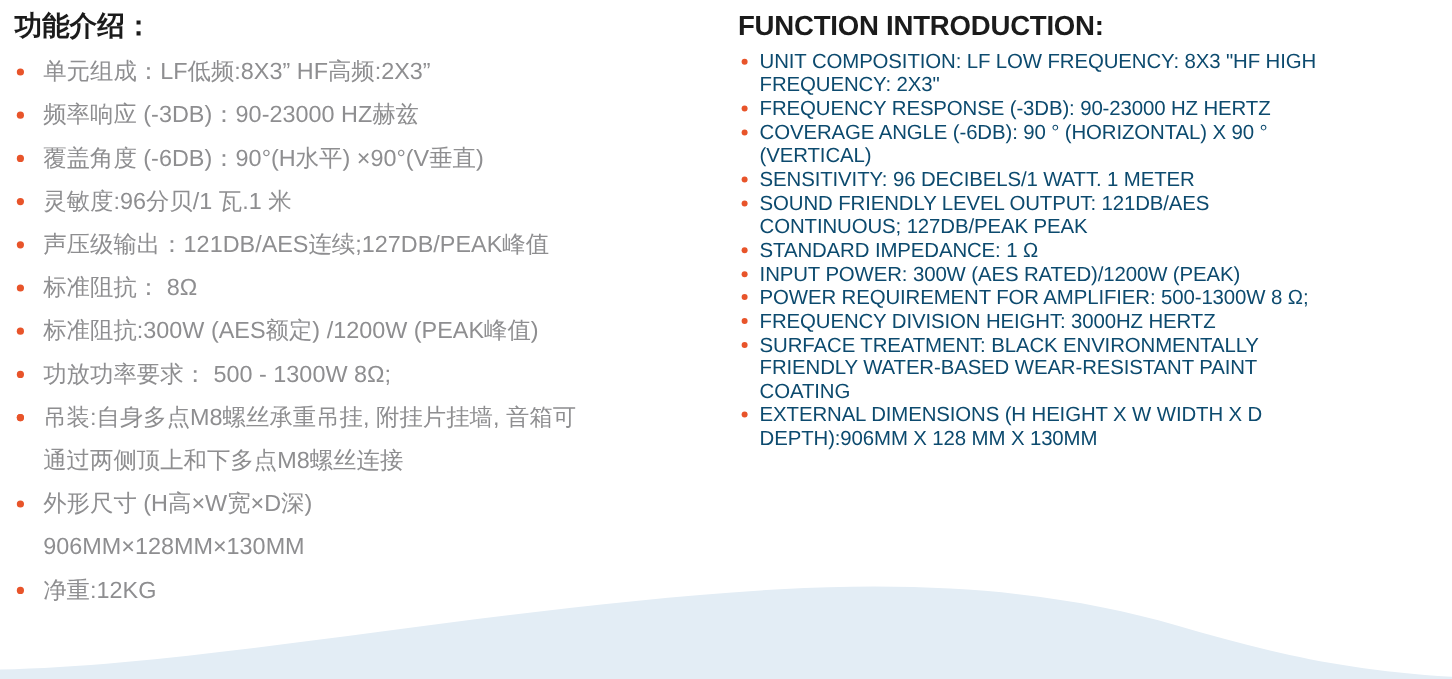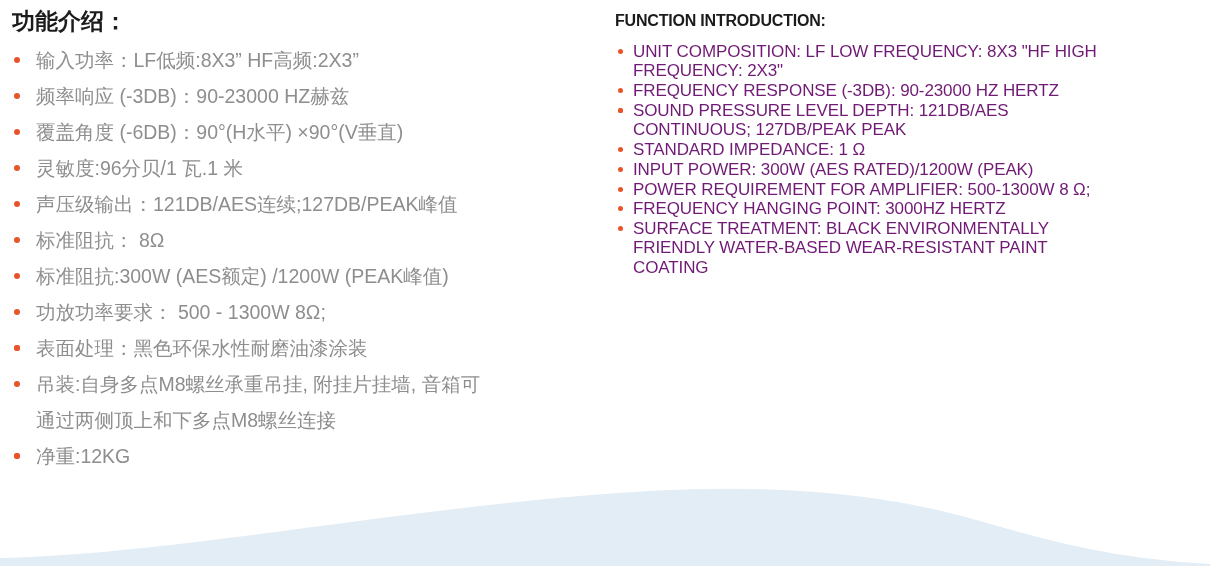--- a/index.html
+++ b/index.html
@@ -54,21 +54,21 @@
     font-weight: bold;
     margin: 0 0 6px 0;
     letter-spacing: 0px;
   }
   .heading-cn {
     font-size: 23px;
     line-height: 30px;
     padding-left: 2px;
   }
   .heading-en {
-    font-size: 16px;
+    font-size: 23px;
     line-height: 30px;
     padding-left: 2px;
     letter-spacing: -0.2px;
   }
 
   ul.spec-list {
     list-style: none;
     margin: 0;
     padding: 0;
   }
@@ -89,21 +89,21 @@
     top: 15px;
     width: 6px;
     height: 6px;
     border-radius: 50%;
     background: #e8542a;
   }
 
   
   .col-en ul.spec-list li {
     position: relative;
-    color: #701a75;
+    color: #0c4a6e;
     font-size: 17px;
     line-height: 19.3px;
     padding-left: 20px;
     margin: 0 0 0.5px 0;
     white-space: pre-line;
     letter-spacing: -0.1px;
   }
   .col-en ul.spec-list li .bullet {
     position: absolute;
     left: 5px;
@@ -119,49 +119,53 @@
 
 <svg id="decor-arc" viewBox="0 0 1210 120" preserveAspectRatio="none" aria-hidden="true">
   <path d="M 0 120 L 0 112 C 180 108 420 58 650 45 C 800 37 900 52 980 75 C 1050 95 1110 112 1210 118 L 1210 120 Z" fill="#e3edf5"></path>
 </svg>
 
 <div id="page">
 
   <section class="column col-cn">
     <h1 class="heading heading-cn">功能介绍：</h1>
     <ul class="spec-list">
-      <li><span class="bullet"></span><span>输入功率：LF低频:8X3” HF高频:2X3”</span></li>
+      <li><span class="bullet"></span><span>单元组成：LF低频:8X3” HF高频:2X3”</span></li>
       <li><span class="bullet"></span><span>频率响应 (-3DB)：90-23000 HZ赫兹</span></li>
       <li><span class="bullet"></span><span>覆盖角度 (-6DB)：90°(H水平) ×90°(V垂直)</span></li>
       <li><span class="bullet"></span><span>灵敏度:96分贝/1 瓦.1 米</span></li>
       <li><span class="bullet"></span><span>声压级输出：121DB/AES连续;127DB/PEAK峰值</span></li>
       <li><span class="bullet"></span><span>标准阻抗： 8Ω</span></li>
       <li><span class="bullet"></span><span>标准阻抗:300W (AES额定) /1200W (PEAK峰值)</span></li>
       <li><span class="bullet"></span><span>功放功率要求： 500 - 1300W 8Ω;</span></li>
       <li><span class="bullet"></span></li>
-      <li><span class="bullet"></span><span>表面处理：黑色环保水性耐磨油漆涂装</span></li>
       <li><span class="bullet"></span><span>吊装:自身多点M8螺丝承重吊挂, 附挂片挂墙, 音箱可
 通过两侧顶上和下多点M8螺丝连接</span></li>
-      <li><span class="bullet"></span></li>
+      <li><span class="bullet"></span><span>外形尺寸 (H高×W宽×D深)
+906MM×128MM×130MM</span></li>
       <li><span class="bullet"></span><span>净重:12KG</span></li>
     </ul>
   </section>
 
   <section class="column col-en">
     <h1 class="heading heading-en">FUNCTION INTRODUCTION:</h1>
     <ul class="spec-list">
       <li><span class="bullet"></span><span>UNIT COMPOSITION: LF LOW FREQUENCY: 8X3 "HF HIGH
 FREQUENCY: 2X3"</span></li>
       <li><span class="bullet"></span><span>FREQUENCY RESPONSE (-3DB): 90-23000 HZ HERTZ</span></li>
-      <li><span class="bullet"></span></li>
-      <li><span class="bullet"></span><span>SOUND PRESSURE LEVEL DEPTH: 121DB/AES
+      <li><span class="bullet"></span><span>COVERAGE ANGLE (-6DB): 90 ° (HORIZONTAL) X 90 °
+(VERTICAL)</span></li>
+      <li><span class="bullet"></span><span>SENSITIVITY: 96 DECIBELS/1 WATT. 1 METER</span></li>
+      <li><span class="bullet"></span><span>SOUND FRIENDLY LEVEL OUTPUT: 121DB/AES
 CONTINUOUS; 127DB/PEAK PEAK</span></li>
       <li><span class="bullet"></span><span>STANDARD IMPEDANCE: 1 Ω</span></li>
       <li><span class="bullet"></span><span>INPUT POWER: 300W (AES RATED)/1200W (PEAK)</span></li>
       <li><span class="bullet"></span><span>POWER REQUIREMENT FOR AMPLIFIER: 500-1300W 8 Ω;</span></li>
-      <li><span class="bullet"></span><span>FREQUENCY HANGING POINT: 3000HZ HERTZ</span></li>
+      <li><span class="bullet"></span><span>FREQUENCY DIVISION HEIGHT: 3000HZ HERTZ</span></li>
       <li><span class="bullet"></span><span>SURFACE TREATMENT: BLACK ENVIRONMENTALLY
 FRIENDLY WATER-BASED WEAR-RESISTANT PAINT
 COATING</span></li>
+      <li><span class="bullet"></span><span>EXTERNAL DIMENSIONS (H HEIGHT X W WIDTH X D
+DEPTH):906MM X 128 MM X 130MM</span></li>
     </ul>
   </section>
 
 </div>
 
 </body></html>

